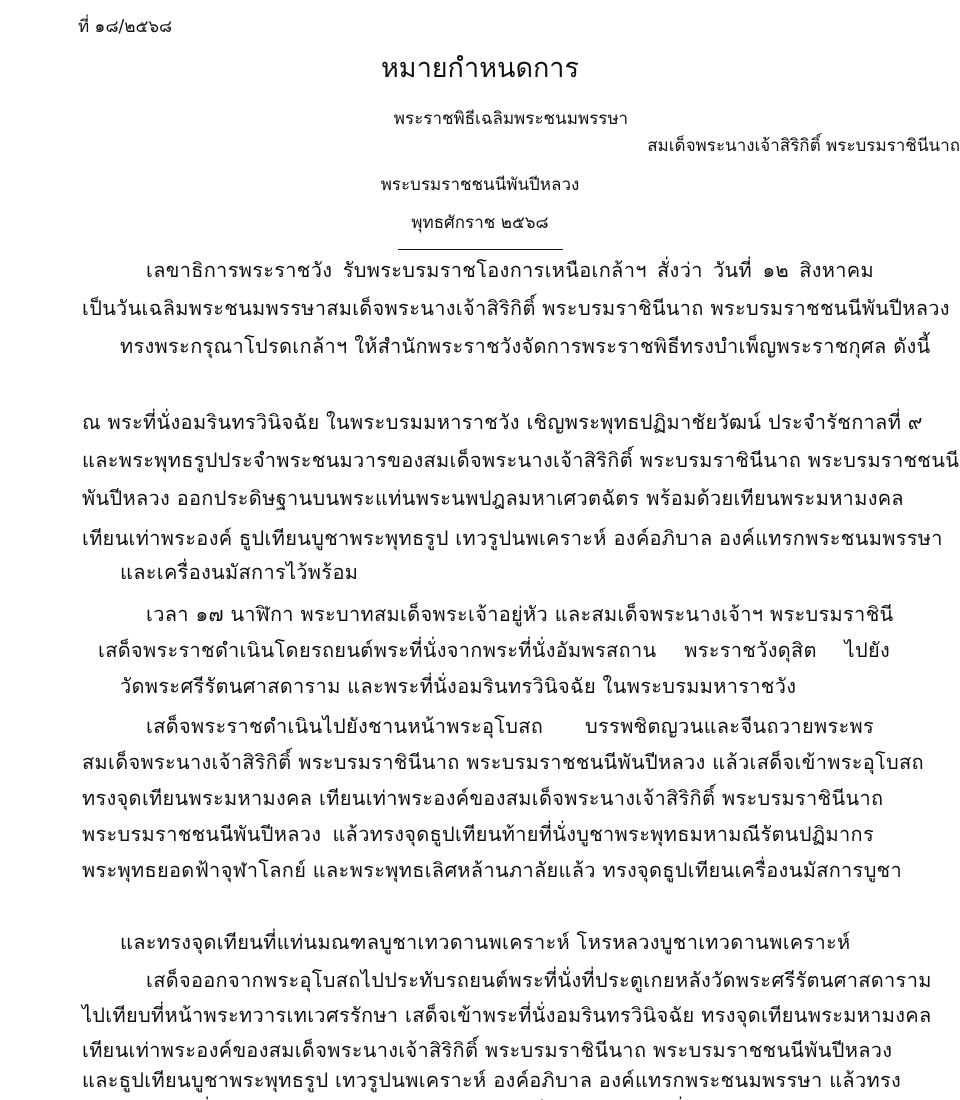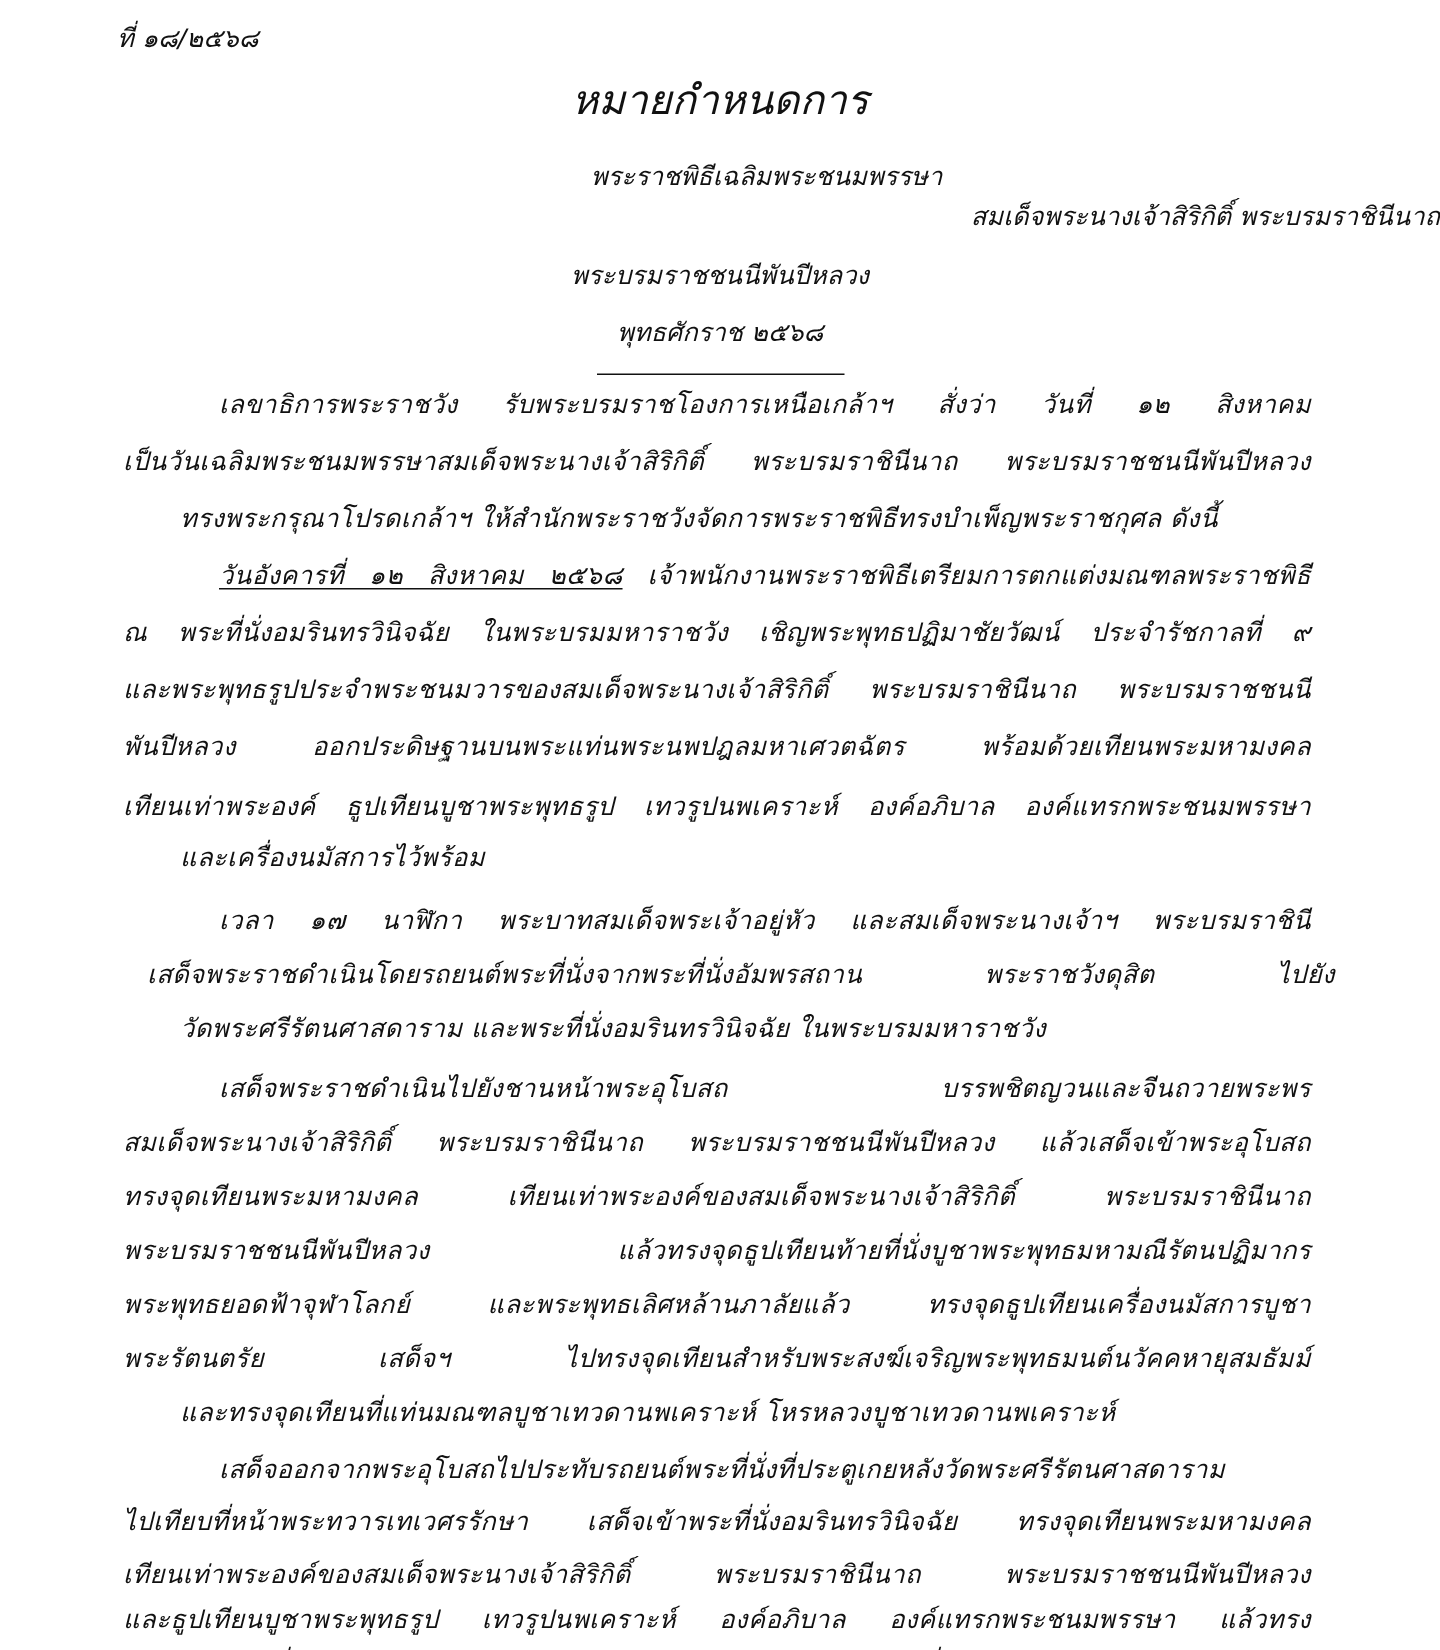--- a/index.html
+++ b/index.html
@@ -14,21 +14,20 @@
       position: relative;
       font-family: "DejaVu Sans", sans-serif;
       color: #111111;
     }
     .page {
       position: absolute;
       left: 0;
       top: 0;
       width: 960px;
       height: 876px;
-      font-style: italic;
     }
     .doc-number {
       position: absolute;
       left: 78px;
       top: 14px;
       font-size: 17px;
       line-height: 24px;
       white-space: nowrap;
     }
     .heading-block {
@@ -56,21 +55,21 @@
       left: 398px;
       top: 249px;
       width: 165px;
       height: 0;
       border-top: 1.5px solid #111111;
     }
     .line {
       position: absolute;
       left: 82px;
       width: 792px;
-      font-size: 17px;
+      font-size: 20px;
       line-height: 24px;
       white-space: nowrap;
       text-align: justify;
       text-align-last: justify;
       letter-spacing: 0.3px;
     }
     .line.last {
       text-align-last: left;
       margin-left: 38px;
     }
@@ -95,39 +94,35 @@
   <div class="heading-block subtitle sub2">สมเด็จพระนางเจ้าสิริกิติ์  พระบรมราชินีนาถ</div>
   <div class="heading-block subtitle sub3">พระบรมราชชนนีพันปีหลวง</div>
   <div class="heading-block subtitle sub4">พุทธศักราช  ๒๕๖๘</div>
 
   <div class="divider"></div>
 
   <div class="line indent" style="top:258px;">เลขาธิการพระราชวัง  รับพระบรมราชโองการเหนือเกล้าฯ  สั่งว่า  วันที่  ๑๒  สิงหาคม</div>
   <div class="line" style="top:296px;">เป็นวันเฉลิมพระชนมพรรษาสมเด็จพระนางเจ้าสิริกิติ์  พระบรมราชินีนาถ  พระบรมราชชนนีพันปีหลวง</div>
   <div class="line last" style="top:334px;">ทรงพระกรุณาโปรดเกล้าฯ  ให้สำนักพระราชวังจัดการพระราชพิธีทรงบำเพ็ญพระราชกุศล  ดังนี้</div>
 
-  <div class="line indent" style="top:372px;">
-    <span class="underline">วันอังคารที่  ๑๒  สิงหาคม  ๒๕๖๘</span><span> เจ้าพนักงานพระราชพิธีเตรียมการตกแต่งมณฑลพระราชพิธี</span>
-  </div>
   <div class="line" style="top:410px;">ณ  พระที่นั่งอมรินทรวินิจฉัย  ในพระบรมมหาราชวัง  เชิญพระพุทธปฏิมาชัยวัฒน์  ประจำรัชกาลที่  ๙</div>
   <div class="line" style="top:448px;">และพระพุทธรูปประจำพระชนมวารของสมเด็จพระนางเจ้าสิริกิติ์  พระบรมราชินีนาถ  พระบรมราชชนนี</div>
   <div class="line" style="top:486px;">พันปีหลวง  ออกประดิษฐานบนพระแท่นพระนพปฎลมหาเศวตฉัตร  พร้อมด้วยเทียนพระมหามงคล</div>
   <div class="line" style="top:526px;">เทียนเท่าพระองค์  ธูปเทียนบูชาพระพุทธรูป  เทวรูปนพเคราะห์  องค์อภิบาล  องค์แทรกพระชนมพรรษา</div>
   <div class="line last" style="top:560px;">และเครื่องนมัสการไว้พร้อม</div>
 
   <div class="line indent" style="top:602px;">เวลา  ๑๗  นาฬิกา  พระบาทสมเด็จพระเจ้าอยู่หัว  และสมเด็จพระนางเจ้าฯ  พระบรมราชินี</div>
   <div class="line" style="top:638px;margin-left:16px;">เสด็จพระราชดำเนินโดยรถยนต์พระที่นั่งจากพระที่นั่งอัมพรสถาน  พระราชวังดุสิต  ไปยัง</div>
   <div class="line last" style="top:674px;">วัดพระศรีรัตนศาสดาราม  และพระที่นั่งอมรินทรวินิจฉัย  ในพระบรมมหาราชวัง</div>
 
   <div class="line indent" style="top:714px;">เสด็จพระราชดำเนินไปยังชานหน้าพระอุโบสถ  บรรพชิตญวนและจีนถวายพระพร</div>
   <div class="line" style="top:750px;">สมเด็จพระนางเจ้าสิริกิติ์  พระบรมราชินีนาถ  พระบรมราชชนนีพันปีหลวง  แล้วเสด็จเข้าพระอุโบสถ</div>
   <div class="line" style="top:786px;">ทรงจุดเทียนพระมหามงคล  เทียนเท่าพระองค์ของสมเด็จพระนางเจ้าสิริกิติ์  พระบรมราชินีนาถ</div>
   <div class="line" style="top:822px;">พระบรมราชชนนีพันปีหลวง  แล้วทรงจุดธูปเทียนท้ายที่นั่งบูชาพระพุทธมหามณีรัตนปฏิมากร</div>
   <div class="line" style="top:858px;">พระพุทธยอดฟ้าจุฬาโลกย์  และพระพุทธเลิศหล้านภาลัยแล้ว  ทรงจุดธูปเทียนเครื่องนมัสการบูชา</div>
-  <div class="line" style="top:894px;">พระรัตนตรัย  เสด็จฯ  ไปทรงจุดเทียนสำหรับพระสงฆ์เจริญพระพุทธมนต์นวัคคหายุสมธัมม์</div>
   <div class="line last" style="top:930px;">และทรงจุดเทียนที่แท่นมณฑลบูชาเทวดานพเคราะห์  โหรหลวงบูชาเทวดานพเคราะห์</div>
 
   <div class="line indent" style="top:968px;">เสด็จออกจากพระอุโบสถไปประทับรถยนต์พระที่นั่งที่ประตูเกยหลังวัดพระศรีรัตนศาสดาราม</div>
   <div class="line" style="top:1003px;">ไปเทียบที่หน้าพระทวารเทเวศรรักษา  เสด็จเข้าพระที่นั่งอมรินทรวินิจฉัย  ทรงจุดเทียนพระมหามงคล</div>
   <div class="line" style="top:1038px;">เทียนเท่าพระองค์ของสมเด็จพระนางเจ้าสิริกิติ์  พระบรมราชินีนาถ  พระบรมราชชนนีพันปีหลวง</div>
   <div class="line" style="top:1068px;">และธูปเทียนบูชาพระพุทธรูป  เทวรูปนพเคราะห์  องค์อภิบาล  องค์แทรกพระชนมพรรษา  แล้วทรง</div>
   <div class="line" style="top:1098px;">จุดธูปเทียนเครื่องนมัสการบูชาพระพุทธปฏิมาชัยวัฒน์  ประจำรัชกาลที่  ๙  และพระพุทธรูปประจำ</div>
 
 </div>
 

